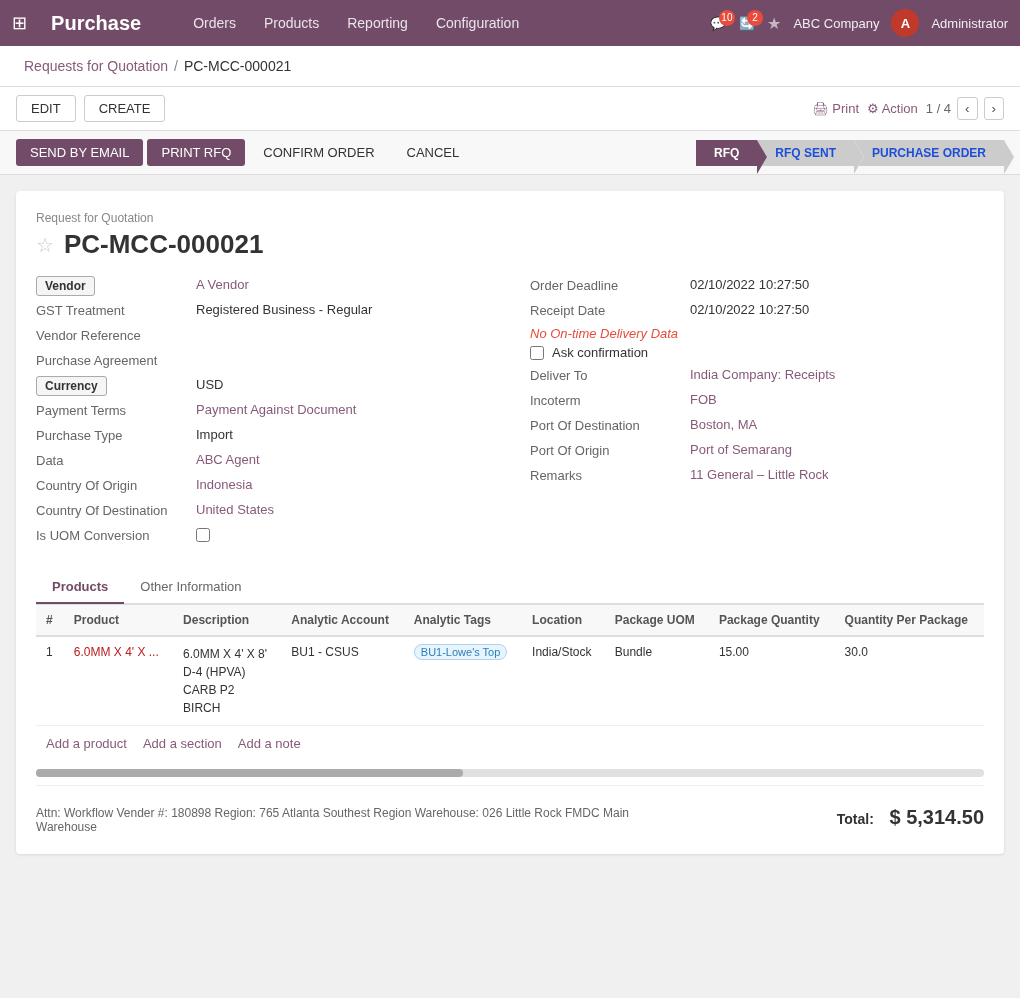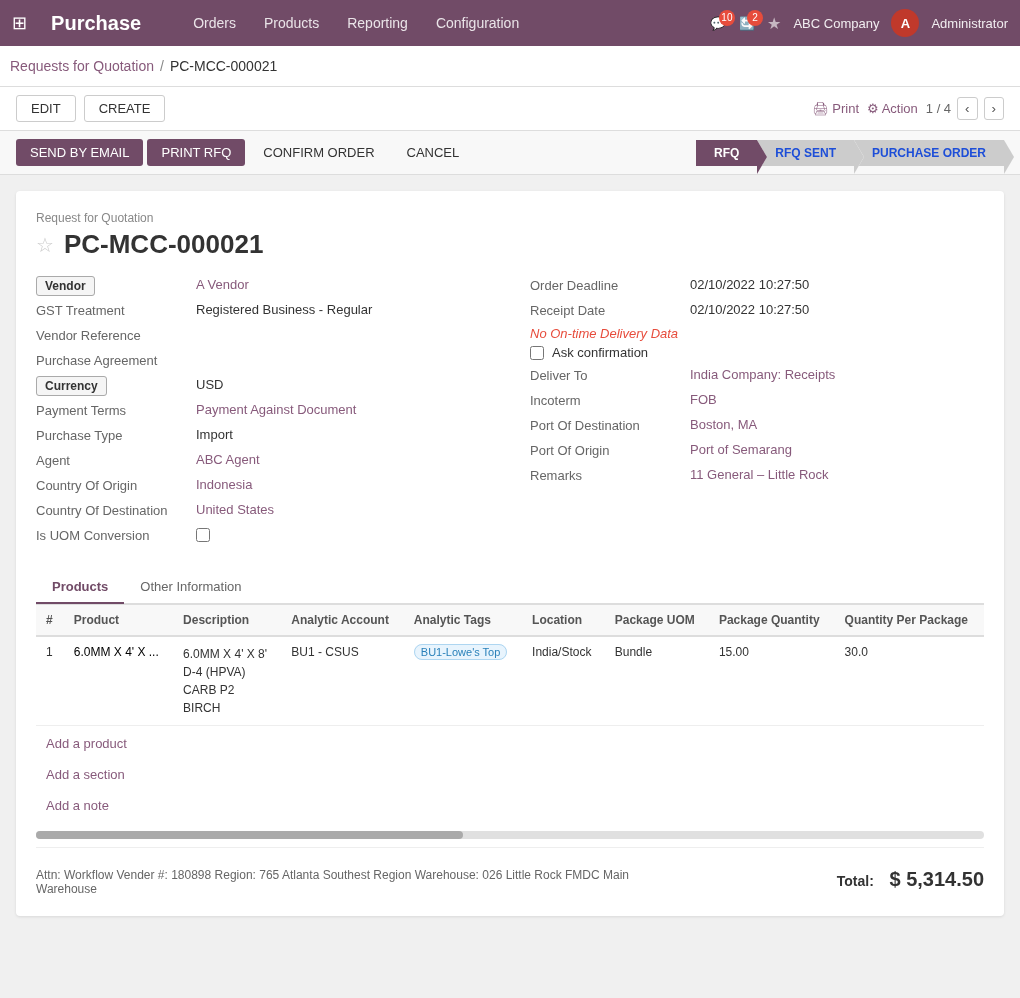--- a/index.html
+++ b/index.html
@@ -29,21 +29,21 @@
     .top-nav .user-avatar {
       width: 28px; height: 28px; border-radius: 50%;
       background: #c0392b; color: white;
       display: flex; align-items: center; justify-content: center;
       font-weight: bold; font-size: 13px;
     }
     .top-nav .user-name { font-size: 13px; color: rgba(255,255,255,0.9); }
 
     
     .breadcrumb-bar {
-      background: white; padding: 12px 10px; display: flex; align-items: center;
+      background: white; padding: 12px 24px; display: flex; align-items: center;
       border-bottom: 1px solid #ddd; gap: 6px;
     }
     .breadcrumb-link { color: #875a7b; cursor: pointer; font-size: 14px; }
     .breadcrumb-sep { color: #888; font-size: 14px; }
     .breadcrumb-current { color: #333; font-size: 14px; font-weight: 500; }
 
     
     .action-bar {
       background: white; padding: 8px 16px;
       display: flex; align-items: center; gap: 8px;
@@ -156,21 +156,21 @@
       padding: 8px 10px; text-align: left; font-size: 12px; font-weight: 600; color: #555;
     }
     .products-table td {
       padding: 8px 10px; border-bottom: 1px solid #eee; font-size: 12px; vertical-align: top;
     }
     .product-tag {
       background: #e8f4fd; color: #2980b9; border: 1px solid #aed6f1;
       padding: 1px 6px; border-radius: 10px; font-size: 11px;
     }
     .table-actions {
-      padding: 10px; display: flex; gap: 16px; flex-direction: column;
+      padding: 10px; display: flex; gap: 16px;
     }
     .table-action-link { color: #875a7b; cursor: pointer; font-size: 13px; }
 
     
     .form-footer {
       border-top: 1px solid #eee; padding-top: 20px; margin-top: 8px;
       display: flex; justify-content: space-between; align-items: flex-start;
     }
     .footer-note { font-size: 12px; color: #666; max-width: 600px; }
     .total-section { text-align: right; margin-left: 32px; }
@@ -285,21 +285,21 @@
         </div>
         <div class="field-row">
           <span class="field-label">Payment Terms</span>
           <span class="field-value link">Payment Against Document</span>
         </div>
         <div class="field-row">
           <span class="field-label">Purchase Type</span>
           <span class="field-value">Import</span>
         </div>
         <div class="field-row">
-          <span class="field-label">Agent</span>
+          <span class="field-label">Data</span>
           <span class="field-value link">ABC Agent</span>
         </div>
         <div class="field-row">
           <span class="field-label">Country Of Origin</span>
           <span class="field-value link">Indonesia</span>
         </div>
         <div class="field-row">
           <span class="field-label">Country Of Destination</span>
           <span class="field-value link">United States</span>
         </div>
@@ -364,21 +364,21 @@
             <th>Analytic Tags</th>
             <th>Location</th>
             <th>Package UOM</th>
             <th>Package Quantity</th>
             <th>Quantity Per Package</th>
           </tr>
         </thead>
         <tbody>
           <tr>
             <td>1</td>
-            <td style="color:#000000;cursor:pointer;white-space:nowrap;">6.0MM X 4' X ...</td>
+            <td style="color:#b91c1c;cursor:pointer;white-space:nowrap;">6.0MM X 4' X ...</td>
             <td style="font-size:12px;line-height:1.5;">
               6.0MM X 4' X 8'<br>D-4 (HPVA)<br>CARB P2<br>BIRCH
             </td>
             <td>BU1 - CSUS</td>
             <td>
               <span class="product-tag">BU1-Lowe's Top</span>
             </td>
             <td>India/Stock</td>
             <td>Bundle</td>
             <td>15.00</td>

